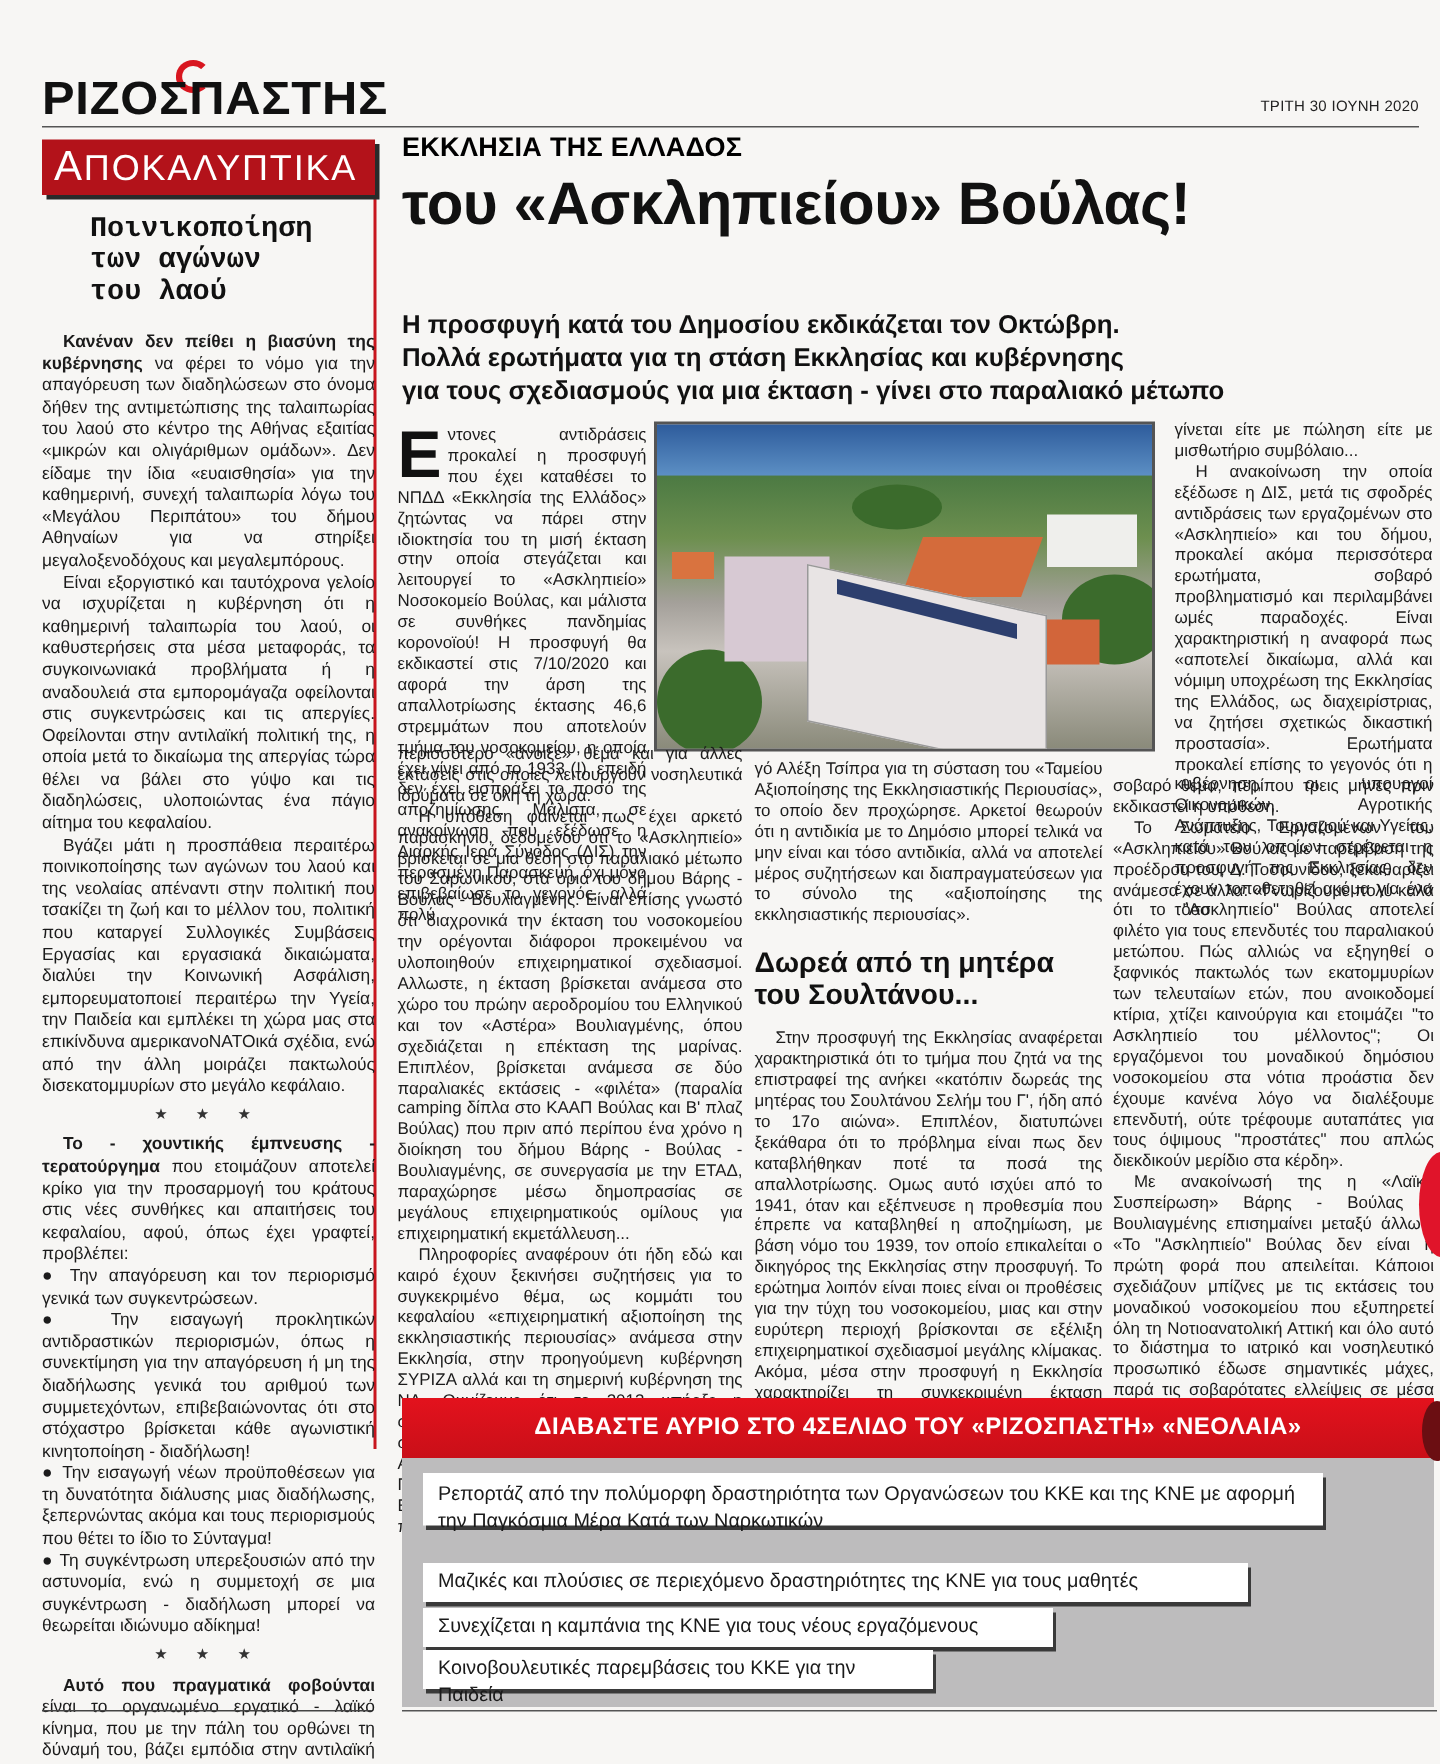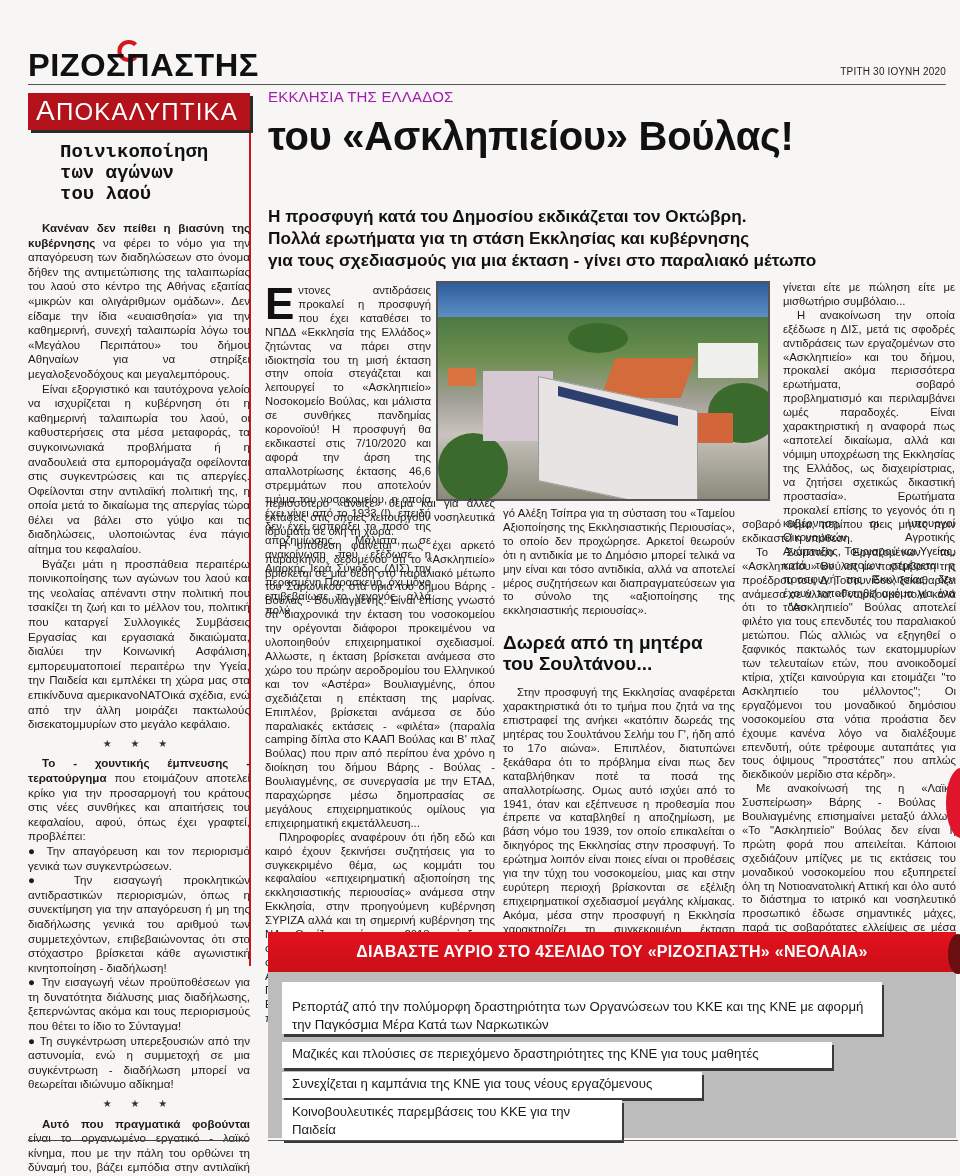--- a/index.html
+++ b/index.html
@@ -19,21 +19,21 @@
   .section-badge .cap { font-size: 28px; }
   .left-title { margin-top: 12px; font-weight: 900; font-size: 19px; line-height: 21px; color: #111; padding-left: 32px; font-family: Liberation Mono, monospace; }
   .left-body { margin-top: 16px; font-size: 11.6px; line-height: 14.6px; text-align: justify; hyphens: auto; color: #1b1b1b; }
   .left-body p { text-indent: 14px; }
   .left-body p.bullet { text-indent: 0; }
   .left-body b { font-weight: 700; }
   .stars { text-align: center; font-size: 10px; letter-spacing: 8px; margin: 5px 0; color: #333; }
   .left-bottom-rule { position: absolute; left: 28px; top: 1140px; width: 220px; height: 1px; background: #444; }
 
   
-  .kicker { position: absolute; left: 268px; top: 88px; font-size: 15px; font-weight: 400; letter-spacing: 0.2px; color: #a21caf; }
+  .kicker { position: absolute; left: 268px; top: 88px; font-size: 18px; font-weight: 700; letter-spacing: 0.2px; color: #000000; }
   .headline { position: absolute; left: 268px; top: 113px; width: 690px; font-size: 40px; line-height: 46px; font-weight: 900; color: #111; letter-spacing: -0.3px; }
   .subhead { position: absolute; left: 268px; top: 205px; width: 690px; font-size: 17.2px; line-height: 22px; font-weight: 700; color: #111; }
 
   .article-col { position: absolute; font-size: 11.3px; line-height: 13.9px; text-align: justify; color: #1b1b1b; }
   .article-col p { text-indent: 14px; }
   .col-a { left: 265px; top: 284px; width: 166px; }
   .col-a2 { left: 265px; top: 497px; width: 230px; }
   .col-b { left: 503px; top: 507px; width: 232px; }
   .col-c { left: 783px; top: 281px; width: 172px; }
   .col-c2 { left: 742px; top: 518px; width: 214px; }
@@ -148,19 +148,19 @@
 <div class="article-col col-c2">
   <p style="text-indent:0">σοβαρό θέμα, περίπου τρεις μήνες πριν εκδικαστεί η υπόθεση.</p>
   <p>Το Σωματείο Εργαζομένων του «Ασκληπιείου» Βούλας με παρέμβαση της προέδρου του, Δ. Τοσουνίδου, ξεκαθαρίζει ανάμεσα σε άλλα: «Γνωρίζουμε πολύ καλά ότι το "Ασκληπιείο" Βούλας αποτελεί φιλέτο για τους επενδυτές του παραλιακού μετώπου. Πώς αλλιώς να εξηγηθεί ο ξαφνικός πακτωλός των εκατομμυρίων των τελευταίων ετών, που ανοικοδομεί κτίρια, χτίζει καινούργια και ετοιμάζει "το Ασκληπιείο του μέλλοντος"; Οι εργαζόμενοι του μοναδικού δημόσιου νοσοκομείου στα νότια προάστια δεν έχουμε κανένα λόγο να διαλέξουμε επενδυτή, ούτε τρέφουμε αυταπάτες για τους όψιμους "προστάτες" που απλώς διεκδικούν μερίδιο στα κέρδη».</p>
   <p>Με ανακοίνωσή της η «Λαϊκή Συσπείρωση» Βάρης - Βούλας - Βουλιαγμένης επισημαίνει μεταξύ άλλων: «Το "Ασκληπιείο" Βούλας δεν είναι η πρώτη φορά που απειλείται. Κάποιοι σχεδιάζουν μπίζνες με τις εκτάσεις του μοναδικού νοσοκομείου που εξυπηρετεί όλη τη Νοτιοανατολική Αττική και όλο αυτό το διάστημα το ιατρικό και νοσηλευτικό προσωπικό έδωσε σημαντικές μάχες, παρά τις σοβαρότατες ελλείψεις σε μέσα ατομικής προστασίας και προσωπικό. Οι εργαζόμενοί του, φορείς και σύλλογοι έχουν αντιμετωπίσει και στο παρελθόν αντίστοιχες απαράδεκτες διεκδικήσεις και σχεδιασμούς. Καλούμε τον κόσμο να είναι προετοιμασμένος ώστε να αντιμετωπίσει οποιονδήποτε σχεδιασμό και από οποιαδήποτε πλευρά θέτει σε κίνδυνο τον δημόσιο χαρακτήρα του νοσοκομείου».</p>
 </div>
 
 <div class="red-dot"></div>
 
 <div class="promo">
   <div class="promo-bar">ΔΙΑΒΑΣΤΕ ΑΥΡΙΟ ΣΤΟ 4ΣΕΛΙΔΟ ΤΟΥ «ΡΙΖΟΣΠΑΣΤΗ» «ΝΕΟΛΑΙΑ»</div>
-  <div class="promo-item pi-0" style="width: 600px; height: 52px; padding-top: 16px; top: 50px;">Ρεπορτάζ από την πολύμορφη δραστηριότητα των Οργανώσεων του ΚΚΕ και της ΚΝΕ με αφορμή την Παγκόσμια Μέρα Κατά των Ναρκωτικών</div>
+  <div class="promo-item pi-0" style="width: 600px; height: 35px; padding-top: 5px; top: 50px;">Ρεπορτάζ από την πολύμορφη δραστηριότητα των Οργανώσεων του ΚΚΕ και της ΚΝΕ με αφορμή την Παγκόσμια Μέρα Κατά των Ναρκωτικών</div>
   <div class="promo-item pi-1" style="top: 110px; width: 550px; height: 26px; padding-top: 3px;">Μαζικές και πλούσιες σε περιεχόμενο δραστηριότητες της ΚΝΕ για τους μαθητές</div>
   <div class="promo-item pi-2" style="top: 140px; width: 420px; height: 26px; padding-top: 3px;">Συνεχίζεται η καμπάνια της ΚΝΕ για τους νέους εργαζόμενους</div>
-  <div class="promo-item pi-3" style="top: 168px; width: 340px; height: 40px; padding-top: 3px;">Κοινοβουλευτικές παρεμβάσεις του ΚΚΕ για την Παιδεία</div>
+  <div class="promo-item pi-3" style="top: 168px; width: 340px; height: 26px; padding-top: 3px;">Κοινοβουλευτικές παρεμβάσεις του ΚΚΕ για την Παιδεία</div>
 </div>
 <div class="red-dot2"></div>
 <div class="promo-bottom-rule"></div>
 
 </body></html>

